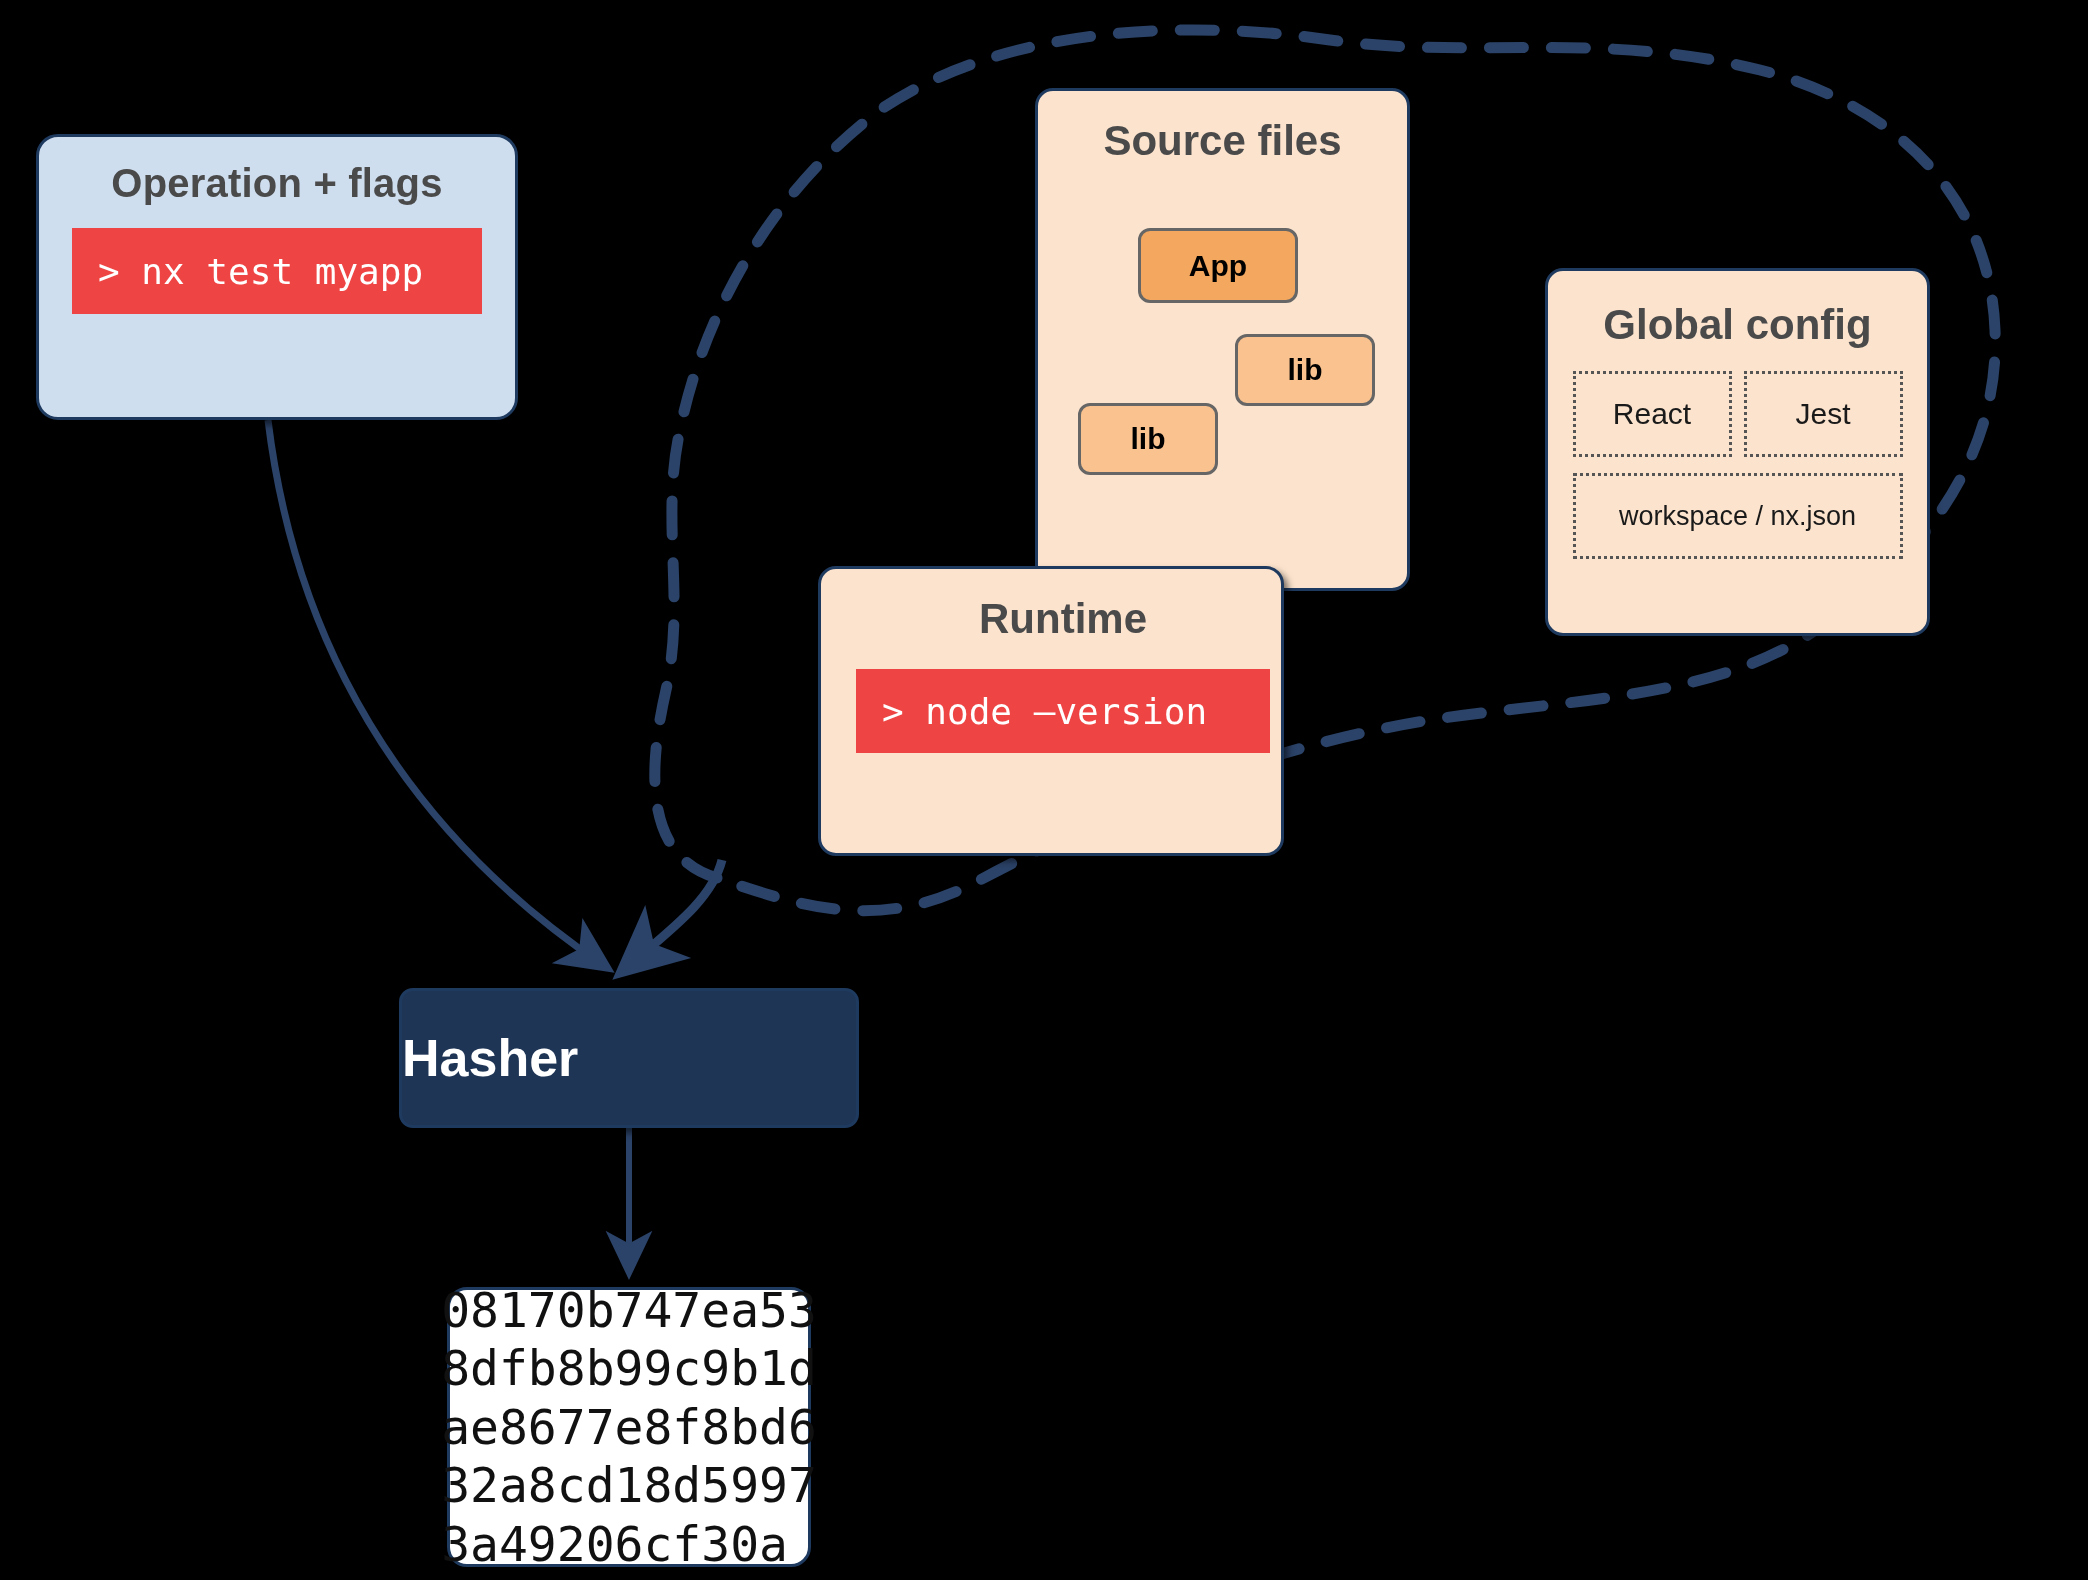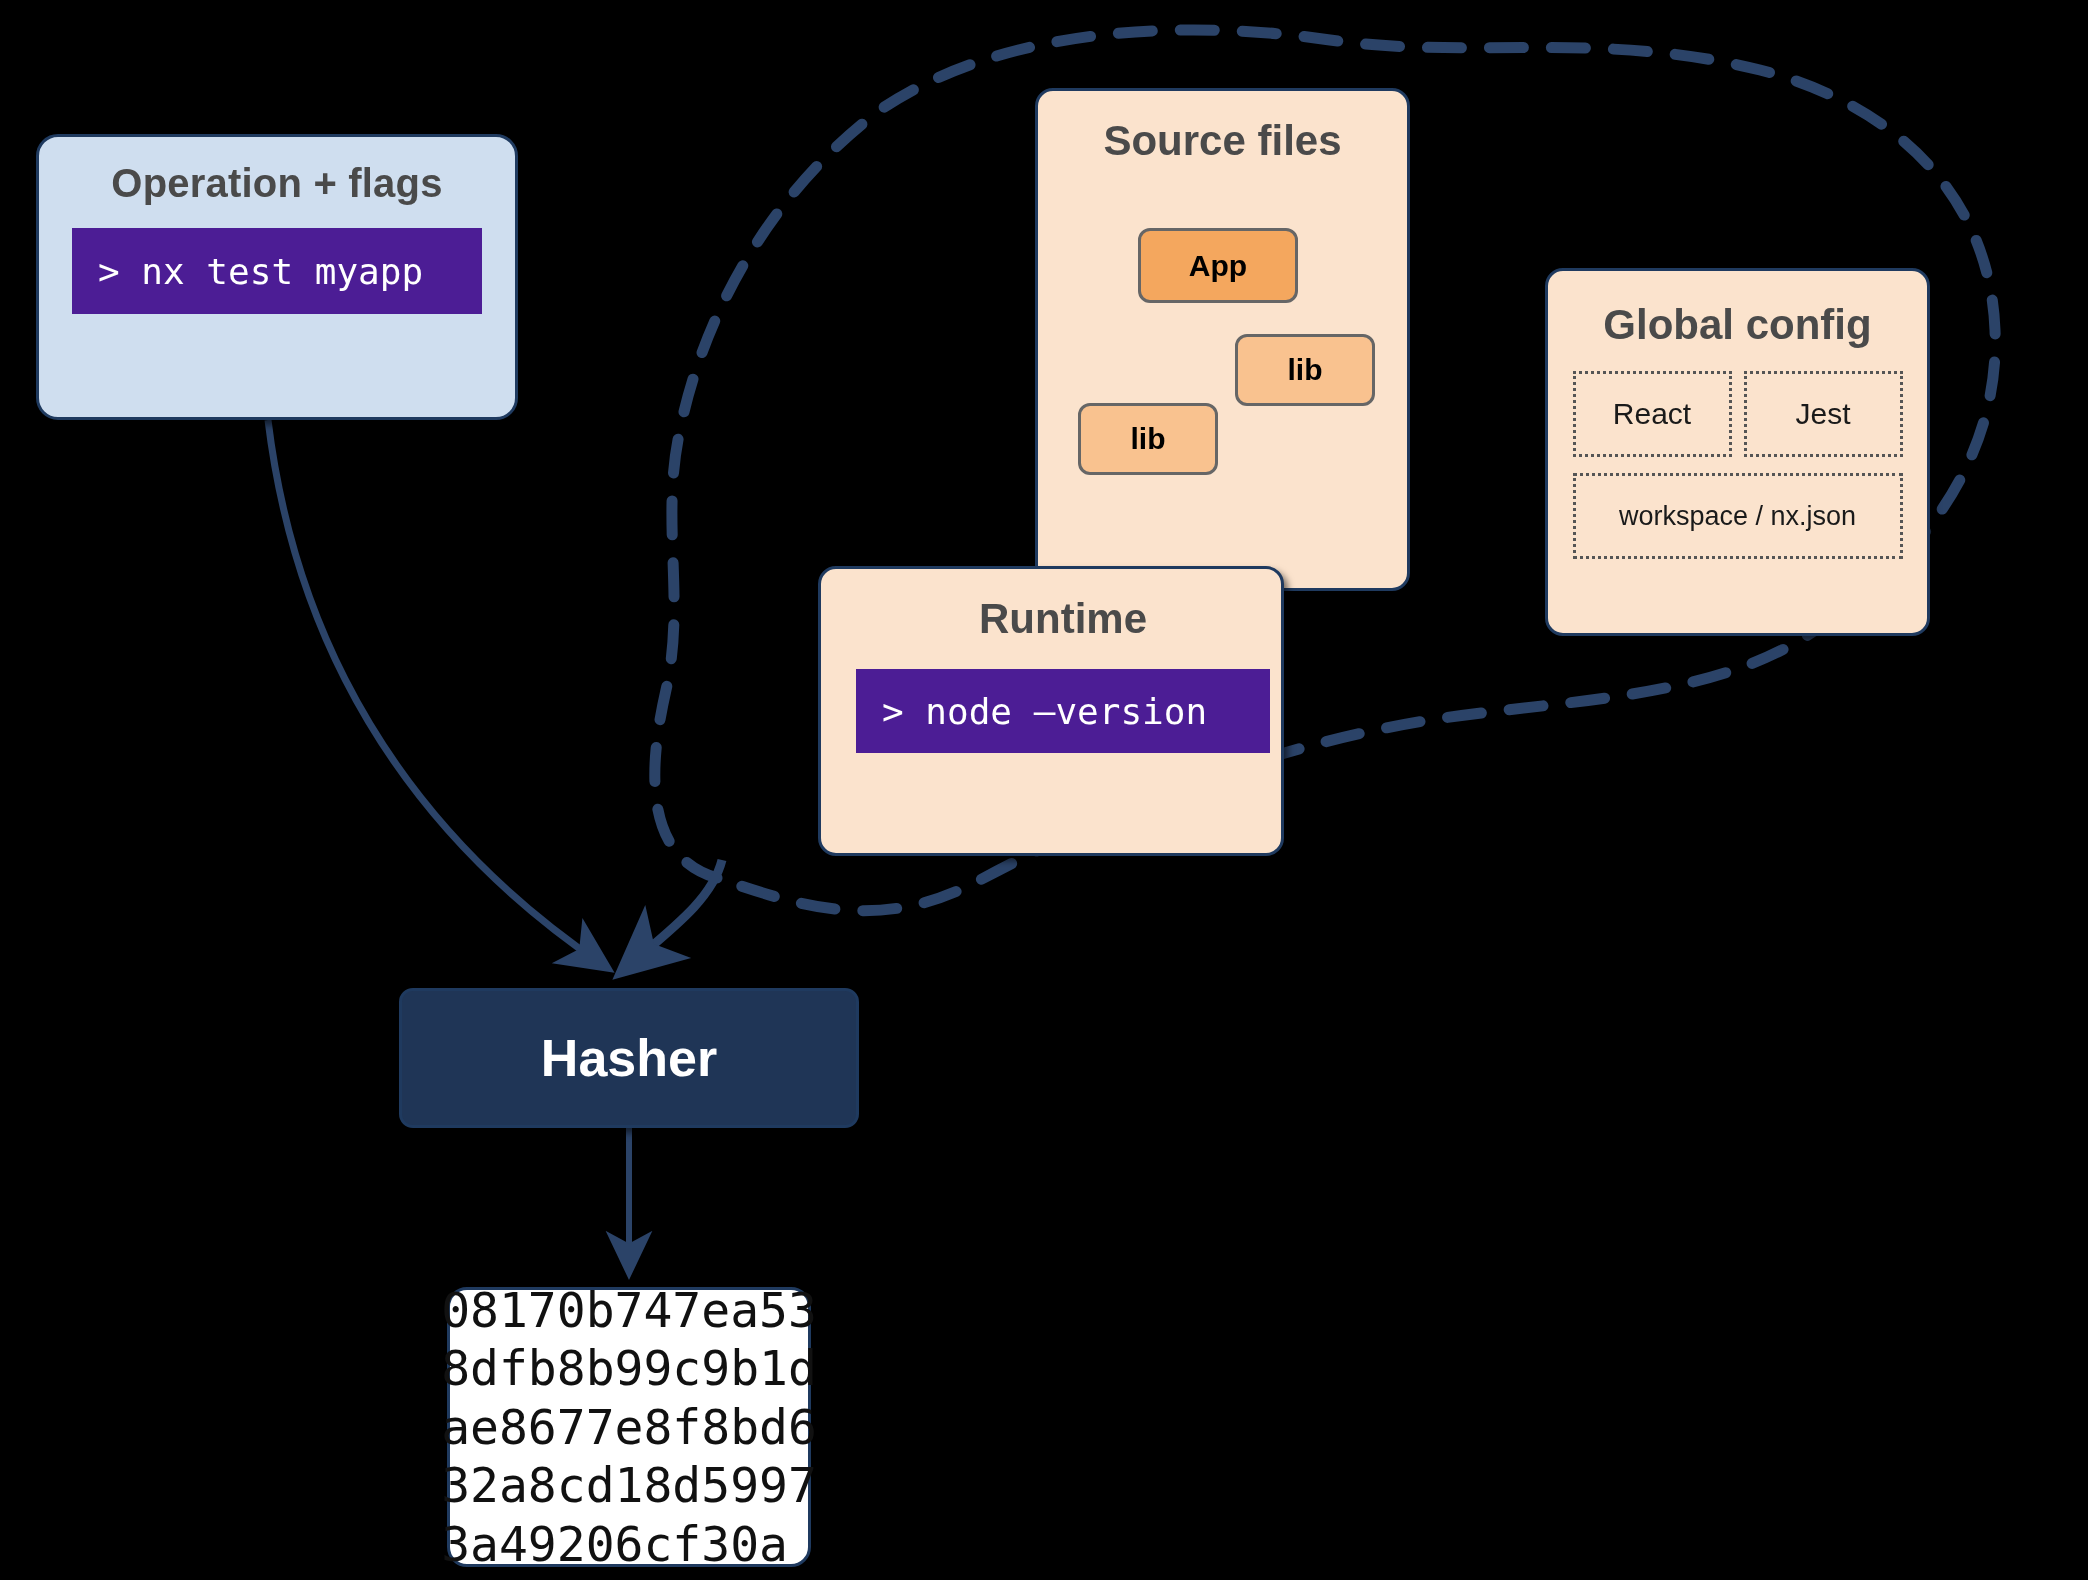--- a/index.html
+++ b/index.html
@@ -46,21 +46,21 @@
     align-items: center;
   }
   #op-title {
     margin-top: 24px;
     font-size: 40px;
     font-weight: bold;
     color: #4a4a4a;
     letter-spacing: .2px;
   }
   .terminal {
-    background: #4c1d95;
+    background: #ef4444;
     color: #ffffff;
     font-family: "DejaVu Sans Mono", "Liberation Mono", monospace;
     font-size: 36px;
     display: flex;
     align-items: center;
     box-sizing: border-box;
   }
   #op-term {
     margin-top: 22px;
     width: 410px;
@@ -190,21 +190,20 @@
   #hasher-node {
     left: 399px;
     top: 988px;
     width: 460px;
     height: 140px;
     background: #1f3556;
     border: 3px solid #1f3a5f;
     border-radius: 14px;
     display: flex;
     align-items: center;
-    justify-content: center;
     font-size: 52px;
     font-weight: bold;
     color: #ffffff;
   }
 
   
   #hash-node {
     left: 447px;
     top: 1287px;
     width: 364px;

